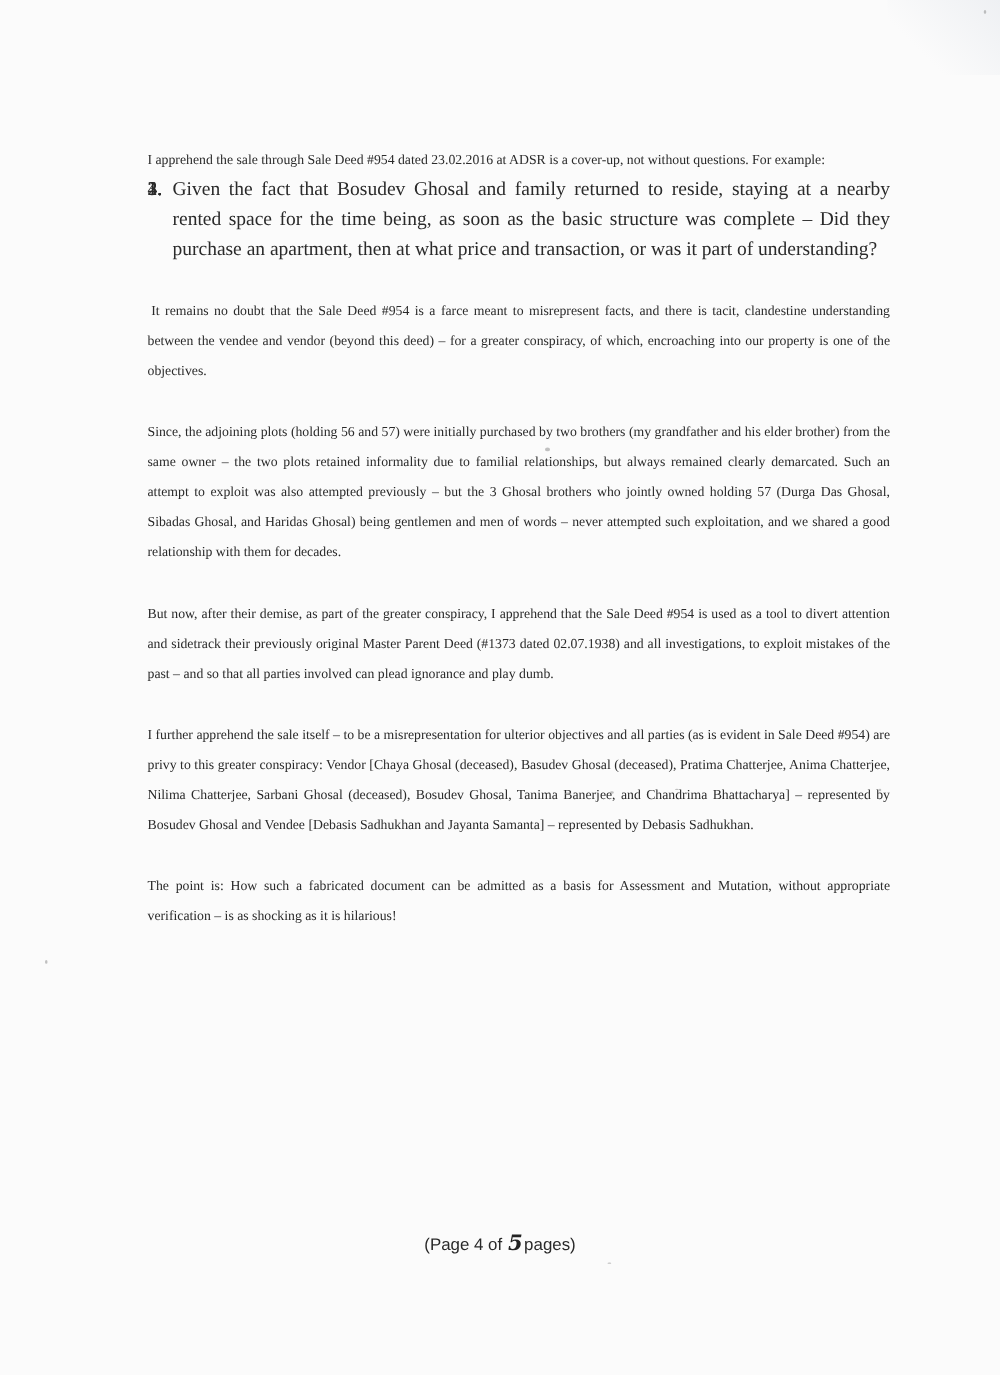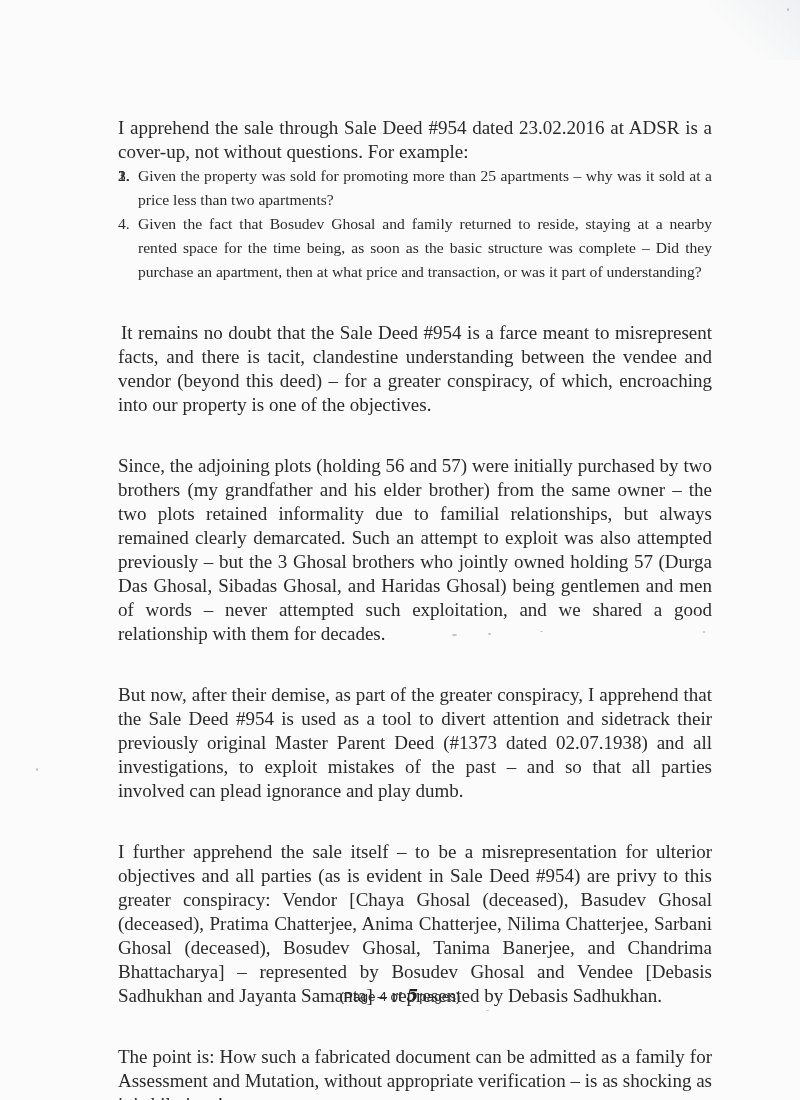--- a/index.html
+++ b/index.html
@@ -13,21 +13,21 @@
       font-family: "Liberation Serif", serif;
     }
     .page {
       position: absolute;
       left: 118px;
       top: 116px;
       width: 594px;
     }
     p {
       margin: 0;
-      font-size: 19px;
+      font-size: 11px;
       line-height: 24px;
       text-align: justify;
     }
     .p-intro { margin-bottom: 0; }
     ol.questions {
       margin: 0 0 0 0;
       padding: 0;
       list-style: none;
     }
     ol.questions li {
@@ -35,21 +35,21 @@
       padding-left: 20px;
       font-size: 15.6px;
       line-height: 24px;
       text-align: justify;
     }
     ol.questions li .num {
       position: absolute;
       left: 0;
       top: 0;
     }
-    .para { margin-top: 37px; }
+    .para { margin-top: 25px; }
     .p2 { text-indent: 3px; }
     .footer {
       position: absolute;
       left: 0;
       width: 800px;
       top: 985px;
       text-align: center;
       font-family: "Liberation Sans", sans-serif;
       font-size: 13.5px;
       color: #2a2a2a;
@@ -87,33 +87,32 @@
 
   <ol class="questions">
     <li>
       <span class="num">1.</span>
     </li>
     <li>
       <span class="num">2.</span>
     </li>
     <li>
       <span class="num">3.</span>
-      <span>Given the property was sold for promoting more than 25 apartments – why was it sold at a price less than two apartments?</span>
     </li>
     <li>
       <span class="num">4.</span>
       <span>Given the fact that Bosudev Ghosal and family returned to reside, staying at a nearby rented space for the time being, as soon as the basic structure was complete – Did they purchase an apartment, then at what price and transaction, or was it part of understanding?</span>
     </li>
   </ol>
 
   <p class="para p2">It remains no doubt that the Sale Deed #954 is a farce meant to misrepresent facts, and there is tacit, clandestine understanding between the vendee and vendor (beyond this deed) – for a greater conspiracy, of which, encroaching into our property is one of the objectives.</p>
   <p class="para">Since, the adjoining plots (holding 56 and 57) were initially purchased by two brothers (my grandfather and his elder brother) from the same owner – the two plots retained informality due to familial relationships, but always remained clearly demarcated. Such an attempt to exploit was also attempted previously – but the 3 Ghosal brothers who jointly owned holding 57 (Durga Das Ghosal, Sibadas Ghosal, and Haridas Ghosal) being gentlemen and men of words – never attempted such exploitation, and we shared a good relationship with them for decades.</p>
   <p class="para">But now, after their demise, as part of the greater conspiracy, I apprehend that the Sale Deed #954 is used as a tool to divert attention and sidetrack their previously original Master Parent Deed (#1373 dated 02.07.1938) and all investigations, to exploit mistakes of the past – and so that all parties involved can plead ignorance and play dumb.</p>
   <p class="para">I further apprehend the sale itself – to be a misrepresentation for ulterior objectives and all parties (as is evident in Sale Deed #954) are privy to this greater conspiracy: Vendor [Chaya Ghosal (deceased), Basudev Ghosal (deceased), Pratima Chatterjee, Anima Chatterjee, Nilima Chatterjee, Sarbani Ghosal (deceased), Bosudev Ghosal, Tanima Banerjee, and Chandrima Bhattacharya] – represented by Bosudev Ghosal and Vendee [Debasis Sadhukhan and Jayanta Samanta] – represented by Debasis Sadhukhan.</p>
-  <p class="para">The point is: How such a fabricated document can be admitted as a family for Assessment and Mutation, without appropriate verification – is as shocking as it is hilarious!</p>
+  <p class="para">The point is: How such a fabricated document can be admitted as a basis for Assessment and Mutation, without appropriate verification – is as shocking as it is hilarious!</p>
 </div>
 
 <div class="footer">
   <span>(Page 4 of </span><span class="hand">5</span><span>pages)</span>
 </div>
 
 <div class="speck" style="left:452px;top:634px;width:5px;height:2px;"></div>
 <div class="speck" style="left:488px;top:633px;width:3px;height:2px;"></div>
 <div class="speck" style="left:540px;top:631px;width:3px;height:1px;"></div>
 <div class="speck" style="left:436px;top:358px;width:4px;height:3px;"></div>

